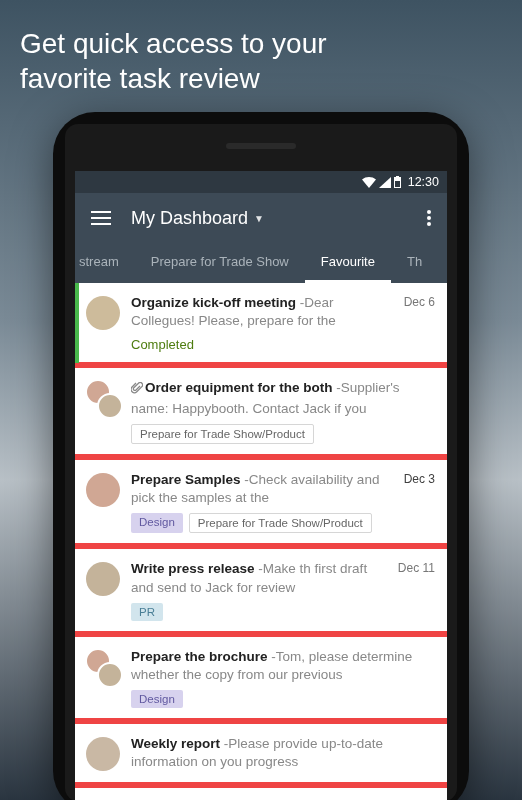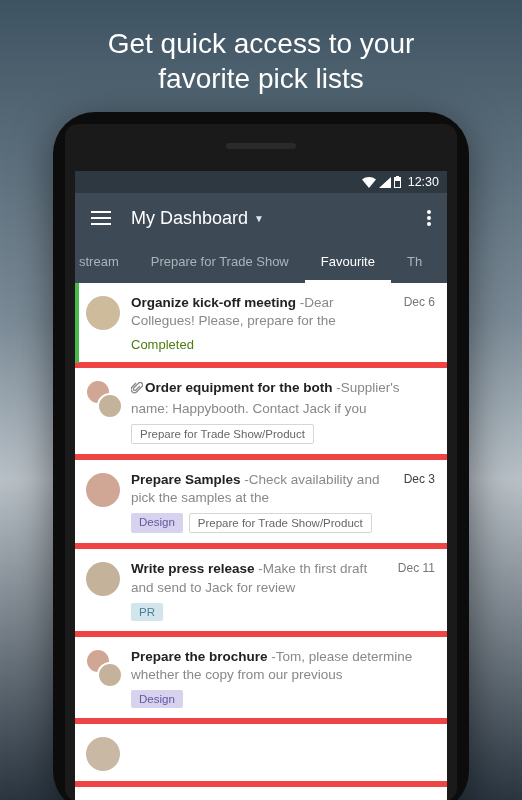--- a/index.html
+++ b/index.html
@@ -5,21 +5,21 @@
     * { margin: 0; padding: 0; box-sizing: border-box; }
     body {
       width: 522px;
       height: 800px;
       font-family: -apple-system, 'Helvetica Neue', Arial, sans-serif;
       background: linear-gradient(to bottom, #3e5362 0%, #7a8a96 40%, #b8c0c6 60%, #2a3540 100%);
       position: relative;
       overflow: hidden;
     }
     .marketing-text {
-      text-align: center;
+      text-align: left;
       color: #fff;
       font-size: 28px;
       font-weight: 300;
       padding: 26px 20px 16px;
       line-height: 1.25;
     }
     .phone-frame {
       margin: 0 auto;
       width: 416px;
       background: #0c0c0c;
@@ -189,21 +189,21 @@
       border: none;
       color: #555;
     }
     .chip.purple { background: #d7d2ee; color: #6159a0; }
     .chip.blue { background: #d2e5ed; color: #4a7f96; }
   </style>
 </head>
 <body>
 
 <div class="marketing-text">
-  <span>Get quick access to your</span><br><span>favorite pick lists</span>
+  <span>Get quick access to your</span><br><span>favorite task review</span>
 </div>
 
 <div class="phone-frame">
   <div class="phone-inner">
     <div class="speaker"></div>
     <div class="screen">
 
       <div class="status-bar">
         <svg width="14" height="11" viewBox="0 0 14 11">
             <path d="M7 11 L0 2.5 C4 -0.8 10 -0.8 14 2.5 Z"></path>
@@ -315,18 +315,23 @@
               </div>
               <div class="meta-row">
                 <span class="chip filled purple">Design</span>
               </div>
             </div>
           </div>
           <div class="task">
             <div class="avatar-wrap">
               <span class="avatar" style="background: rgb(201, 184, 164);"></span>
             </div>
+            <div class="content">
+              <div class="row1">
+                <div class="text-block"><span class="ttl">Weekly report</span> <span class="dash">-</span><span class="sub">Please provide up-to-date information on you progress</span></div>
+              </div>
+            </div>
           </div>
         </div>
 
     </div>
   </div>
 </div>
 
 </body></html>

